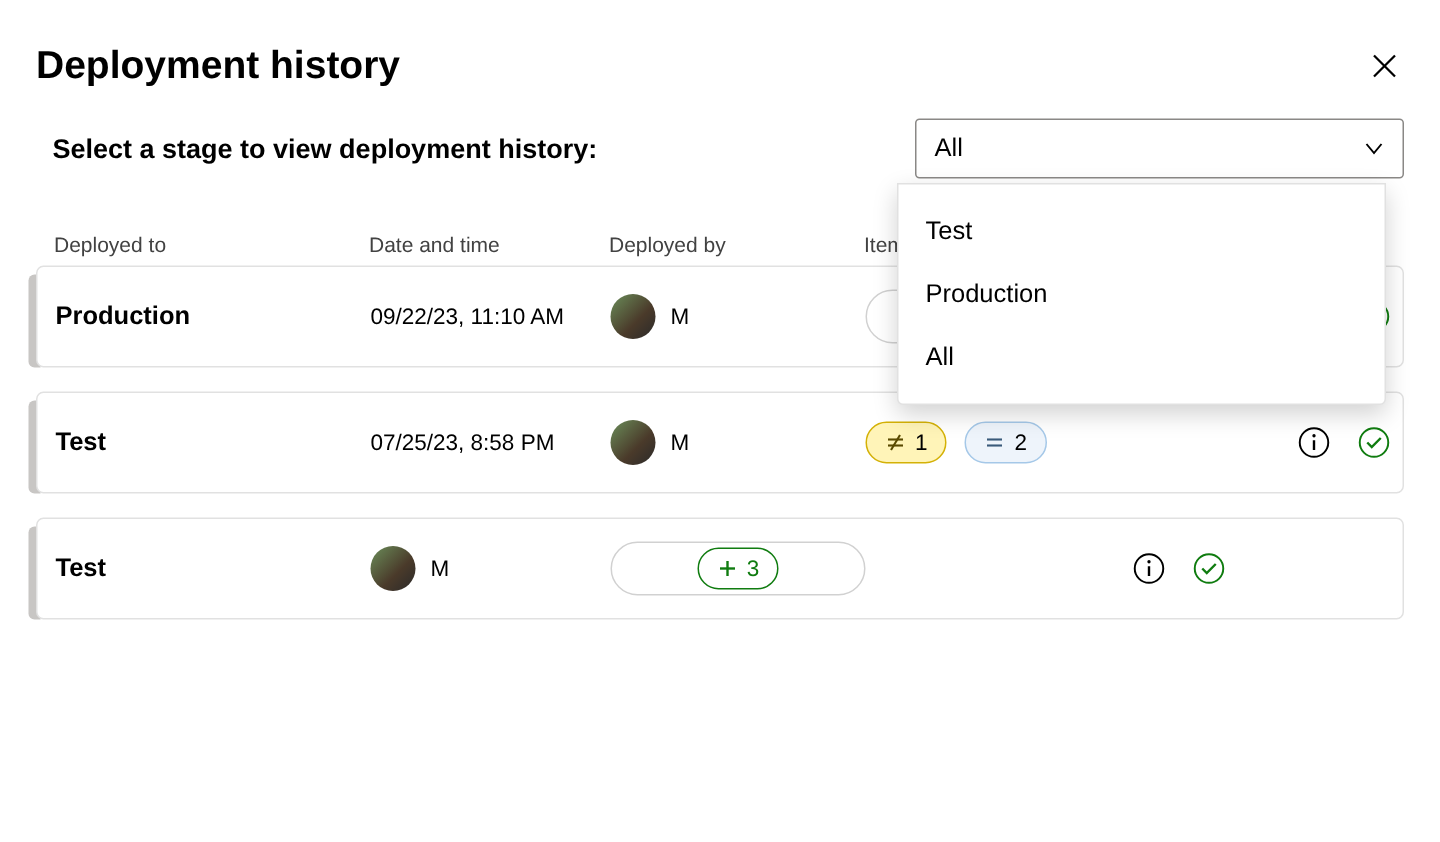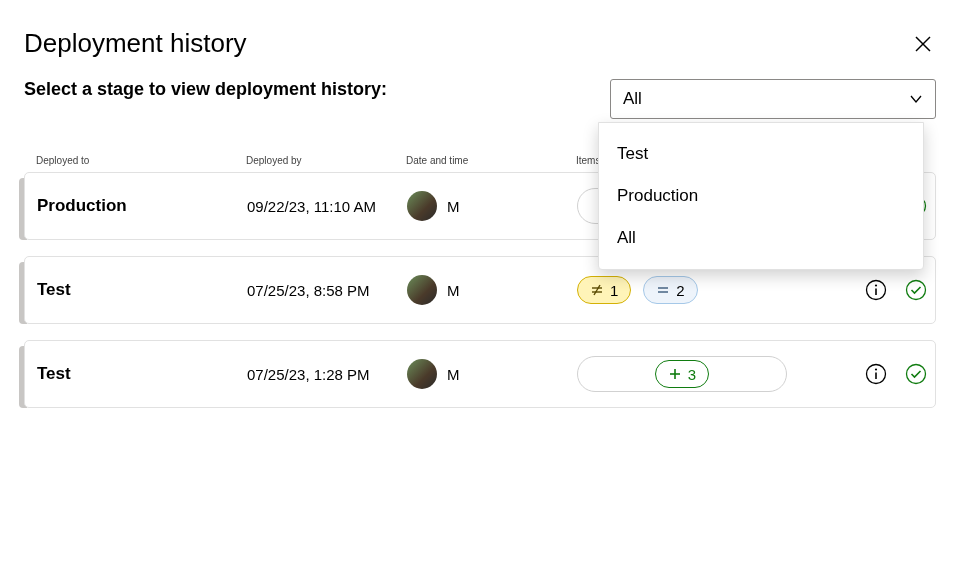--- a/index.html
+++ b/index.html
@@ -12,34 +12,35 @@
       color: #000;
     }
     .header-row {
       display: flex;
       justify-content: space-between;
       align-items: center;
       margin-bottom: 20px;
     }
     .page-title {
       font-size: 26px;
-      font-weight: 400;
+      font-weight: 700;
     }
     .close-btn {
       background: none;
       border: none;
       cursor: pointer;
       padding: 4px;
     }
     .filter-row {
       display: flex;
       justify-content: space-between;
-      align-items: flex-start;
+      align-items: center;
       margin-bottom: 36px;
       position: relative;
+      margin-left: 11px;
     }
     .filter-label {
       font-size: 18px;
       font-weight: 600;
     }
     .dropdown-container {
       position: relative;
       padding-left: 12px;
     }
     .dropdown-select {
@@ -69,21 +70,21 @@
     }
     .dropdown-item {
       padding: 11px 18px;
       font-size: 17px;
       cursor: pointer;
     }
     .table-header {
       display: grid;
       grid-template-columns: 210px 160px 170px 260px 110px;
       padding: 0 0 6px 12px;
-      font-size: 10px;
+      font-size: 14px;
       color: #424242;
     }
     .row-wrapper {
       position: relative;
       margin-bottom: 16px;
     }
     .row-shadow {
       position: absolute;
       left: -5px;
       top: 6px;
@@ -205,22 +206,22 @@
     <div class="dropdown-menu">
       <div class="dropdown-item">Test</div>
       <div class="dropdown-item">Production</div>
       <div class="dropdown-item">All</div>
     </div>
   </div>
 </div>
 
 <div class="table-header">
   <div>Deployed to</div>
+  <div>Date and time</div>
   <div>Deployed by</div>
-  <div>Date and time</div>
   <div>Items</div>
   <div style="text-align:right;padding-right:40px;">Status</div>
 </div>
 
 <div class="row-wrapper">
   <div class="row-shadow"></div>
   <div class="row">
     <div class="deployed-to">Production</div>
     <div class="date-time">09/22/23, 11:10 AM</div>
     <div class="deployed-by">
@@ -289,21 +290,20 @@
         </svg>
       </span>
     </div>
   </div>
 </div>
 
 <div class="row-wrapper">
   <div class="row-shadow"></div>
   <div class="row">
     <div class="deployed-to">Test</div>
-    <div class="date-time">07/25/23, 1:28 PM</div>
     <div class="deployed-by">
       <div class="avatar"></div>
       <span>M</span>
     </div>
     <div class="items-cell">
       <div class="items-outline">
         <span class="pill pill-green">
           <svg width="14" height="14" viewBox="0 0 14 14">
             <line x1="7" y1="2" x2="7" y2="12" stroke="#107c10" stroke-width="1.6"></line>
             <line x1="2" y1="7" x2="12" y2="7" stroke="#107c10" stroke-width="1.6"></line>

